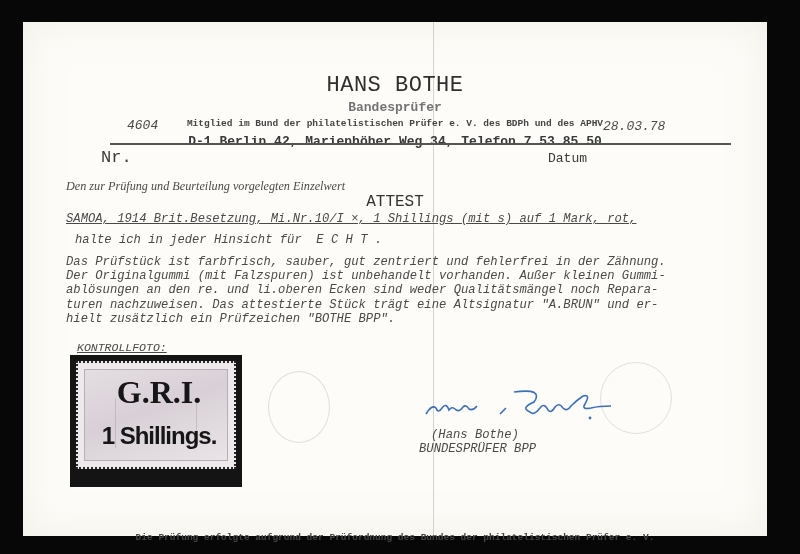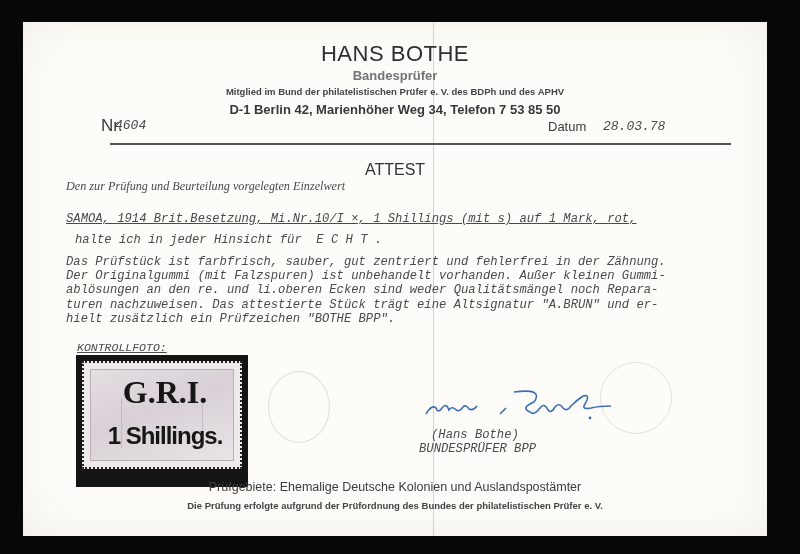--- a/index.html
+++ b/index.html
@@ -9,49 +9,49 @@
   }
   .paper {
     position: absolute; left: 23px; top: 22px; width: 744px; height: 514px;
     background: #fdfcf8;
     box-shadow: inset 0 0 40px rgba(210,205,190,0.25);
   }
   .fold {
     position: absolute; left: 410px; top: 0; width: 1px; height: 514px;
     background: rgba(140,135,125,0.35);
   }
-  .serif { font-family: Liberation Sans, sans-serif; color: #3a3a3a; }
+  .serif { font-family: Liberation Mono, monospace; color: #3a3a3a; margin-top: 32px; }
   .mono { font-family: "Liberation Mono", "DejaVu Sans Mono", monospace; font-style: italic; color: #4a4a4a; }
   .center { position: absolute; left: 0; width: 744px; text-align: center; }
 
   .hdr-name { top: 19px; font-size: 22px; letter-spacing: 0.5px; color: #2f2f2f; }
   .hdr-title { top: 46px; font-size: 13px; font-weight: bold; color: #737373; }
   .hdr-member { top: 64px; font-size: 9.5px; font-weight: bold; color: #444; }
   .hdr-addr { top: 80px; font-size: 13px; font-weight: bold; color: #383838; }
 
   .nr-label { position: absolute; left: 78px; top: 94px; font-size: 17px; }
-  .nr-value { position: absolute; left: 92px; top: 96px; font-size: 13px; }
+  .nr-value { position: absolute; left: 104px; top: 96px; font-size: 13px; }
   .date-label { position: absolute; left: 525px; top: 97px; font-size: 13px; text-align: center; }
   .date-value { position: absolute; left: 580px; top: 97px; font-size: 13px; }
   .rule {
     position: absolute; left: 87px; top: 121px; width: 621px; height: 2px;
     background: #555;
   }
   .attest { top: 139px; font-size: 16px; color: #333; }
 
   .line { position: absolute; left: 43px; font-size: 12.2px; white-space: pre; line-height: 14px; }
   .u { text-decoration: underline; }
   .l1 { top: 157px; font-family: Liberation Serif, serif; }
   .l2 { top: 190px; }
   .l3 { top: 211px; left: 52px; }
   .body-para { position: absolute; left: 43px; top: 233px; font-size: 12.2px; line-height: 14.2px; white-space: pre; }
   .kontroll { position: absolute; left: 54px; top: 319px; font-size: 11.5px; text-decoration: underline; }
 
   .stamp-frame {
-    position: absolute; left: 53px; top: 333px; width: 172px; height: 132px;
+    position: absolute; left: 47px; top: 333px; width: 172px; height: 132px;
     background: #141414;
   }
   .stamp {
     position: absolute; left: 6px; top: 6px; width: 160px; height: 108px;
     background: #eeeaec;
     border: 2px dotted #2a2a2a; box-sizing: border-box;
   }
   .stamp-inner {
     position: absolute; left: 6px; top: 6px; right: 6px; bottom: 6px;
     background: linear-gradient(160deg, #e4dde2 0%, #d8d0d6 45%, #e9e4e7 100%);
@@ -128,15 +128,14 @@
   <div class="seal seal2"></div>
 
   <svg class="signature" viewBox="0 0 210 36">
     <path d="M8 28 q6 -10 10 -6 q2 6 6 0 q4 -6 7 2 q3 -4 6 -1 q4 4 8 -2 q3 -3 6 2 q4 2 8 -3" fill="none" stroke="#3d6fb6" stroke-width="1.6"></path>
     <path d="M82 28 l6 -6 M96 6 q30 -4 20 10 q-14 6 -4 10 q4 4 10 -4 q4 -6 8 2 q3 4 7 -3 q4 -5 8 1 q4 4 8 -2 q6 -6 12 -10 q8 -2 2 8 q-4 6 6 4 q8 -2 20 -2" fill="none" stroke="#3d6fb6" stroke-width="1.6"></path>
     <circle cx="172" cy="32" r="1.4" fill="#3d6fb6"></circle>
   </svg>
   <div class="mono sig-name">(Hans Bothe)</div>
   <div class="mono sig-title">BUNDESPRÜFER BPP</div>
 
-  <div class="center serif foot1">Prüfgebiete: Ehemalige Deutsche Kolonien und Auslandspostämter</div>
   <div class="center serif foot2">Die Prüfung erfolgte aufgrund der Prüfordnung des Bundes der philatelistischen Prüfer e. V.</div>
 </div>
 
 </body></html>

